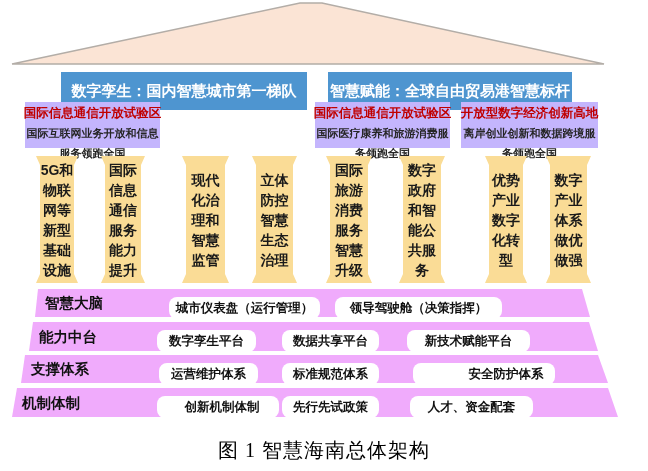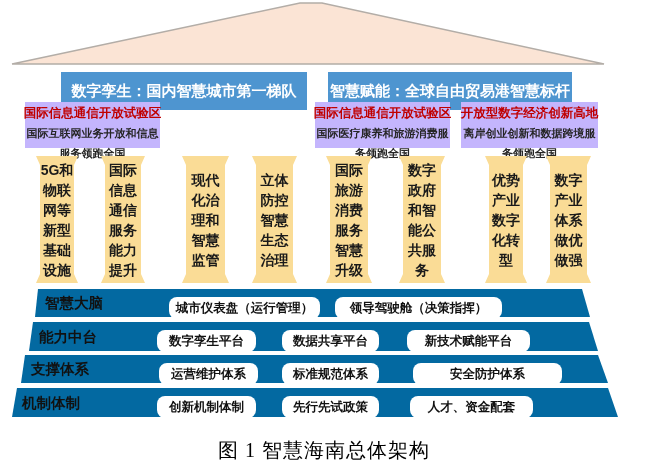--- a/index.html
+++ b/index.html
@@ -39,39 +39,39 @@
   .p1{left:36px;width:42px;}
   .p2{left:101px;width:44px;}
   .p3{left:182px;width:47px;}
   .p4{left:252px;width:45px;}
   .p5{left:326px;width:46px;}
   .p6{left:399px;width:46px;}
   .p7{left:485px;width:42px;}
   .p8{left:546px;width:45px;}
 
   
-  .bar{position:absolute;background:#0369a1;}
+  .bar{position:absolute;background:#f0abfc;}
   .bar .blabel{position:absolute;left:10px;top:50%;transform:translateY(-50%);
                color:#111111;font-weight:bold;font-size:14.5px;white-space:nowrap;}
   .bar .wbox{position:absolute;top:8px;height:22px;background:#ffffff;border-radius:8px;
              color:#111111;font-weight:bold;font-size:12.5px;line-height:22px;text-align:center;
              white-space:nowrap;}
   .bar1{left:35px;top:289px;width:555px;height:28px;
         clip-path:polygon(3px 0,547px 0,555px 100%,0 100%);}
   .bar2{left:29px;top:322px;width:569px;height:29px;
         clip-path:polygon(4px 0,560px 0,569px 100%,0 100%);}
   .bar3{left:21px;top:355px;width:587px;height:28px;
         clip-path:polygon(4px 0,577px 0,587px 100%,0 100%);}
   .bar4{left:12px;top:388px;width:606px;height:29px;
         clip-path:polygon(5px 0,596px 0,606px 100%,0 100%);}
 
   .b1x1{left:134px;width:151px;}  .b1x2{left:300px;width:167px;}
   .b2x1{left:128px;width:99px;}   .b2x2{left:253px;width:97px;}  .b2x3{left:378px;width:123px;}
-  .b3x1{left:138px;width:99px;}   .b3x2{left:261px;width:97px;}  .b3x3{left:392px;width:149px;}
-  .b4x1{left:145px;width:99px;}   .b4x2{left:270px;width:97px;}  .b4x3{left:398px;width:123px;}
+  .b3x1{left:138px;width:99px;}   .b3x2{left:261px;width:97px;}  .b3x3{left:392px;width:98px;padding-left:44px;}
+  .b4x1{left:145px;width:114px;padding-left:8px;}   .b4x2{left:270px;width:97px;}  .b4x3{left:398px;width:123px;}
 
   
   .caption{position:absolute;left:0;top:437px;width:648px;text-align:center;
            font-family:"Liberation Serif","DejaVu Serif",serif;
            color:#000000;font-size:20px;letter-spacing:1px;}
 </style>
 </head>
 <body>
 
 <div class="stage">

